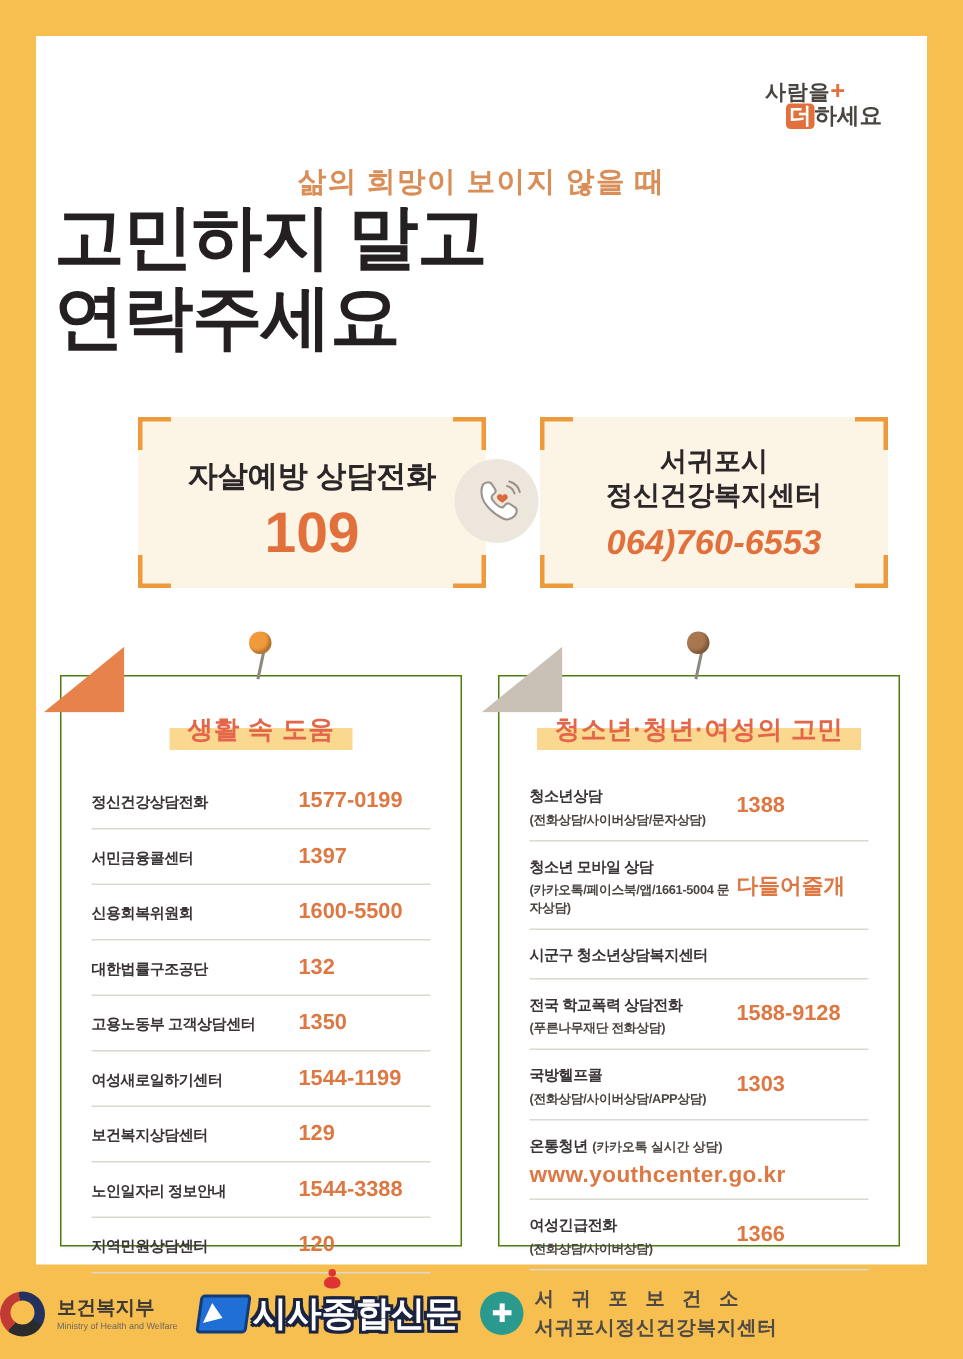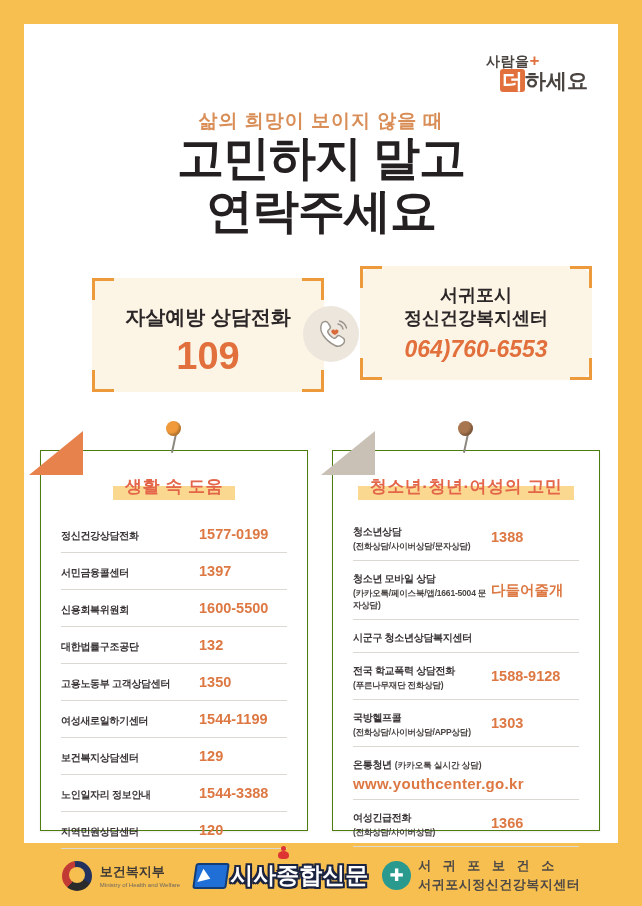--- a/index.html
+++ b/index.html
@@ -6,33 +6,33 @@
   html,body { width:642px; }
   body { font-family:"Liberation Sans","DejaVu Sans",sans-serif; }
 
   .poster { position:relative; width:642px; height:906px; background:#F7BF4F; overflow:hidden; }
   .sheet  { position:absolute; left:24px; top:24px; width:594px; height:819px; background:#FFFFFF; }
 
   
   .brand { position:absolute; right:30px; top:28px; text-align:left; line-height:1.05; }
   .brand-l1 { font-size:14px; font-weight:bold; color:#4A4440; letter-spacing:0.5px; }
   .brand-plus { color:#E2703C; font-weight:bold; font-size:17px; }
-  .brand-l2 { font-size:21px; font-weight:bold; color:#4A4440; padding-left:14px; }
+  .brand-l2 { font-size:15px; font-weight:bold; color:#4A4440; padding-left:14px; }
   .brand-deo { color:#FFFFFF; background:#E2703C; font-weight:bold; padding:0 2px; border-radius:3px; }
 
   
   .subtitle { position:absolute; left:0; right:0; top:84px; text-align:center;
     font-size:19px; font-weight:bold; color:#D98E57; letter-spacing:1px; }
-  .title { position:absolute; left:0; right:0; top:108px; text-align:center;
+  .title { position:absolute; left:12px; right:0; top:108px; 
     font-size:47px; line-height:1.12; font-weight:900; color:#241F21; letter-spacing:-1px; }
 
   
   .cbox { position:absolute; width:232px; height:114px; background:#FCF4E5; text-align:center; }
   .cbox-left  { left:68px;  top:254px; }
-  .cbox-right { left:336px; top:242px;border-radius:16px; }
+  .cbox-right { left:336px; top:254px; }
   .corner { position:absolute; width:22px; height:22px; }
   .corner.tl { left:0; top:0;    border-left:3px solid #ED9A3D; border-top:3px solid #ED9A3D; }
   .corner.tr { right:0; top:0;   border-right:3px solid #ED9A3D; border-top:3px solid #ED9A3D; }
   .corner.bl { left:0; bottom:0; border-left:3px solid #ED9A3D; border-bottom:3px solid #ED9A3D; }
   .corner.br { right:0; bottom:0;border-right:3px solid #ED9A3D; border-bottom:3px solid #ED9A3D; }
   .cbox-label { margin-top:26px; font-size:20px; font-weight:900; color:#2B2627; }
   .cbox-number-big { margin-top:4px; font-size:38px; font-weight:900; color:#E2703C; }
   .cbox-name { margin-top:18px; font-size:18px; line-height:1.3; font-weight:900; color:#2B2627; }
   .cbox-number { margin-top:5px; font-size:23px; font-weight:900; color:#E2703C;font-style:italic; }
 
@@ -66,21 +66,21 @@
   .row-label { font-size:10px; font-weight:700; color:#3A3437; letter-spacing:-0.3px; }
   .row-inline-sub { font-size:8.5px; font-weight:bold; color:#4A4543; margin-left:3px; }
   .row-sub { font-size:8.5px; font-weight:bold; color:#4A4543; margin-top:2px; letter-spacing:-0.2px; }
   .row-value { width:88px; flex:0 0 88px; font-size:14.5px; font-weight:900; color:#DD7843; text-align:left; }
   .row-url { font-size:15px; font-weight:900; color:#DD7843; margin-top:3px; letter-spacing:0.3px; }
   .card-right .rows { margin-top:14px; }
   .card-right .row { padding:7px 0; }
 
   
   .footer { position:absolute; left:0; right:0; bottom:0; height:63px; }
-  .footer-inner { position:absolute; left:0; right:0; top:14px; display:flex; align-items:center; justify-content:center; gap:14px; }
+  .footer-inner { position:absolute; left:0; right:0; top:14px; display:flex; align-items:center; justify-content:flex-start; gap:14px; }
   .mohw { display:flex; align-items:center; gap:8px; }
   .mohw-sym { width:30px; height:30px; border-radius:50%;
     background:conic-gradient(from 220deg, #C23A34 0 130deg, #22315E 130deg 260deg, #2B2B2B 260deg 360deg); position:relative; }
   .mohw-sym::after { content:""; position:absolute; left:7px; top:6px; width:16px; height:16px; border-radius:50%; background:#F7BF4F; }
   .mohw-name { font-size:13px; font-weight:bold; color:#3F3A36; }
   .mohw-eng { font-size:6px; color:#6E675F; margin-top:1px; }
   .watermark { position:relative; display:flex; align-items:center; }
   .wm-figure { position:absolute; left:84px; top:-14px; width:11px; height:13px; }
   .wm-figure .head { width:5px; height:5px; border-radius:50%; background:#D33; margin:0 auto; }
   .wm-figure .body { width:11px; height:8px; border-radius:50% 50% 40% 40%; background:#D33; margin-top:0px; }

